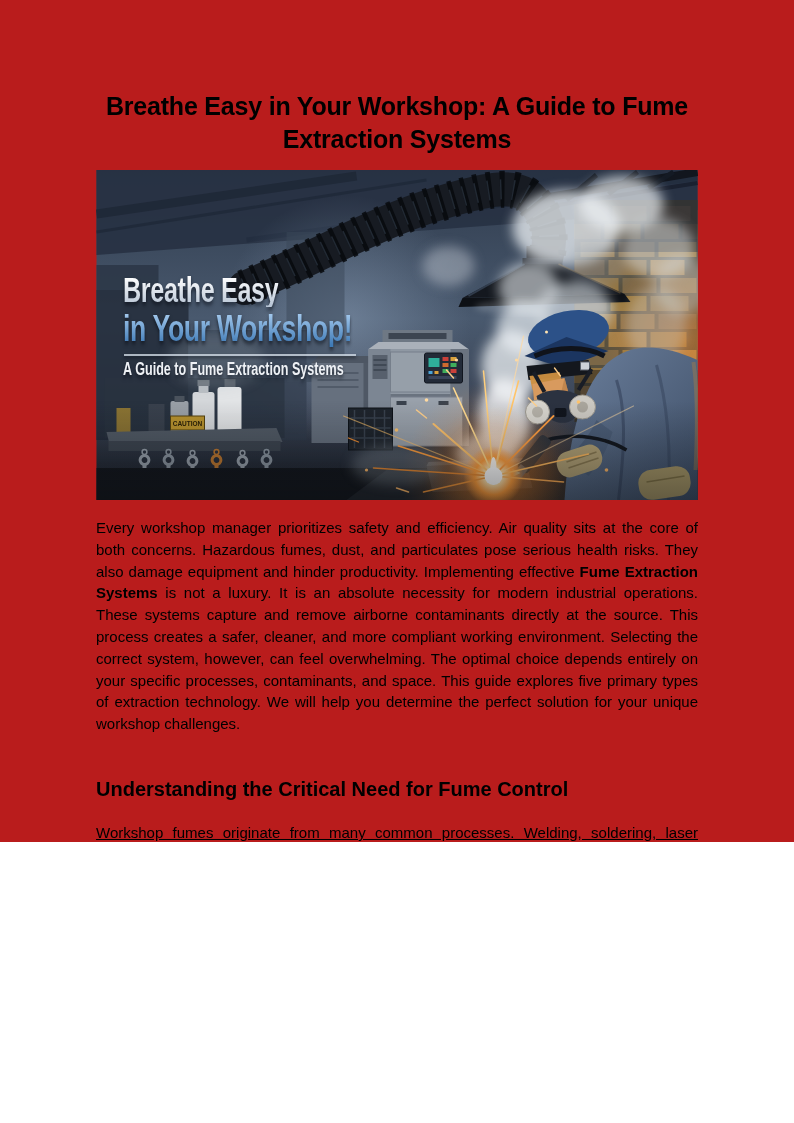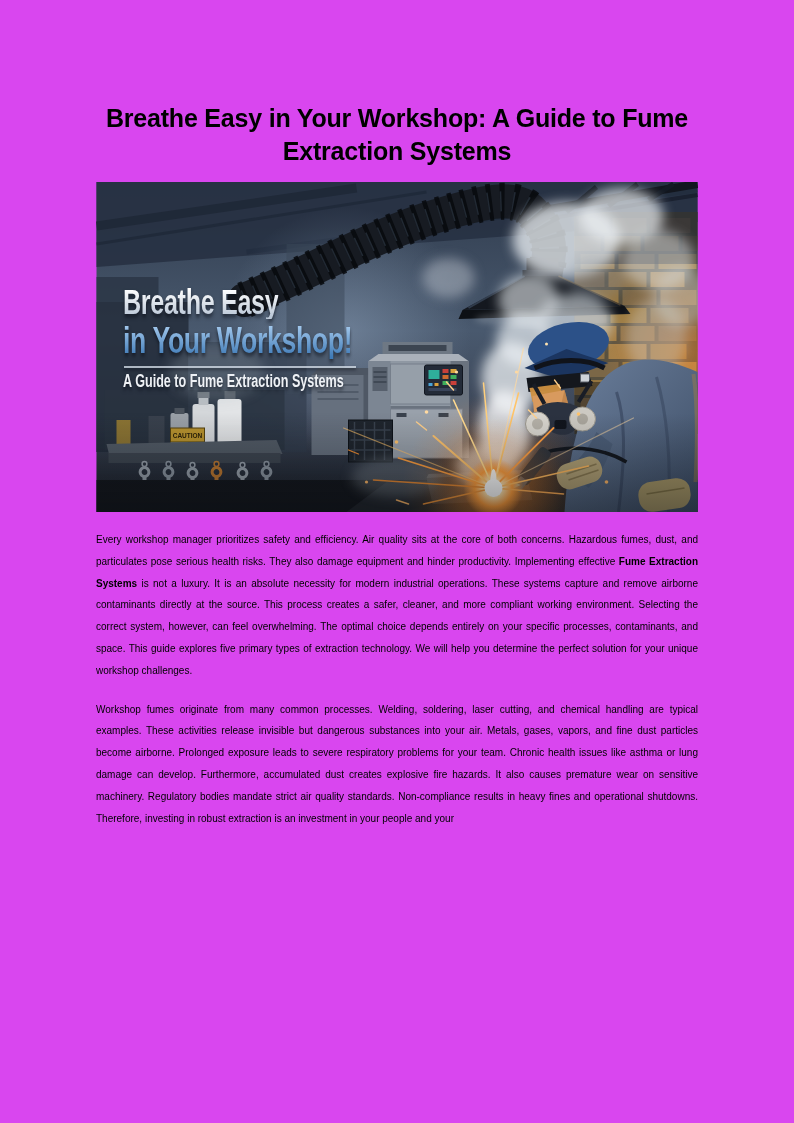--- a/index.html
+++ b/index.html
@@ -1,22 +1,22 @@
 <!DOCTYPE html>
 <html><head>
 <meta charset="utf-8">
 <style>
   html,body{margin:0;padding:0;background:#ffffff;}
   .page{
     position:relative;
-    width:794px;height:1123px;
+    width:794px;height:842px;
     margin:0 auto;
-    background:#d946ef;
+    background:#b91c1c;
     box-sizing:border-box;
-    padding:12px 96px;
+    padding:0 96px;
     overflow:hidden;
     font-family:"Liberation Sans","DejaVu Sans",sans-serif;
     color:#000;
   }
   .doc-title{
     margin:90px 0 0 0;
     font-size:25px;
     line-height:33px;
     font-weight:700;
     text-align:center;
@@ -62,21 +62,21 @@
     box-shadow:0 2px 3px rgba(8,12,22,0.5);
   }
   .hsub{
     left:27px;top:189px;
     font-size:17.5px;line-height:1.25;
     transform:scaleX(0.72);
     color:#eef1f5;
   }
   .body-text{
     margin:17px 0 0 0;
-    font-size:10px;
+    font-size:15px;
     line-height:21.8px;
     text-align:justify;
     color:#000;
   }
   .body-text strong{font-weight:700;}
   .section-heading{
     margin:42px 0 0 0;
     font-size:20px;
     line-height:25px;
     font-weight:700;
@@ -404,16 +404,17 @@
     <div class="hero-text">
       <div class="ht1">Breathe Easy</div>
       <div class="ht2">in Your Workshop!</div>
       <div class="hdiv"></div>
       <div class="hsub">A Guide to Fume Extraction Systems</div>
     </div>
   </figure>
 
   <p class="body-text"><span>Every workshop manager prioritizes safety and efficiency. Air quality sits at the core of both concerns. Hazardous fumes, dust, and particulates pose serious health risks. They also damage equipment and hinder productivity. Implementing effective </span><strong>Fume Extraction Systems</strong><span> is not a luxury. It is an absolute necessity for modern industrial operations. These systems capture and remove airborne contaminants directly at the source. This process creates a safer, cleaner, and more compliant working environment. Selecting the correct system, however, can feel overwhelming. The optimal choice depends entirely on your specific processes, contaminants, and space. This guide explores five primary types of extraction technology. We will help you determine the perfect solution for your unique workshop challenges.</span></p>
 
+  <h2 class="section-heading">Understanding the Critical Need for Fume Control</h2>
 
   <p class="body-text">Workshop fumes originate from many common processes. Welding, soldering, laser cutting, and chemical handling are typical examples. These activities release invisible but dangerous substances into your air. Metals, gases, vapors, and fine dust particles become airborne. Prolonged exposure leads to severe respiratory problems for your team. Chronic health issues like asthma or lung damage can develop. Furthermore, accumulated dust creates explosive fire hazards. It also causes premature wear on sensitive machinery. Regulatory bodies mandate strict air quality standards. Non-compliance results in heavy fines and operational shutdowns. Therefore, investing in robust extraction is an investment in your people and your</p>
 
 </div>
 
 </body></html>

